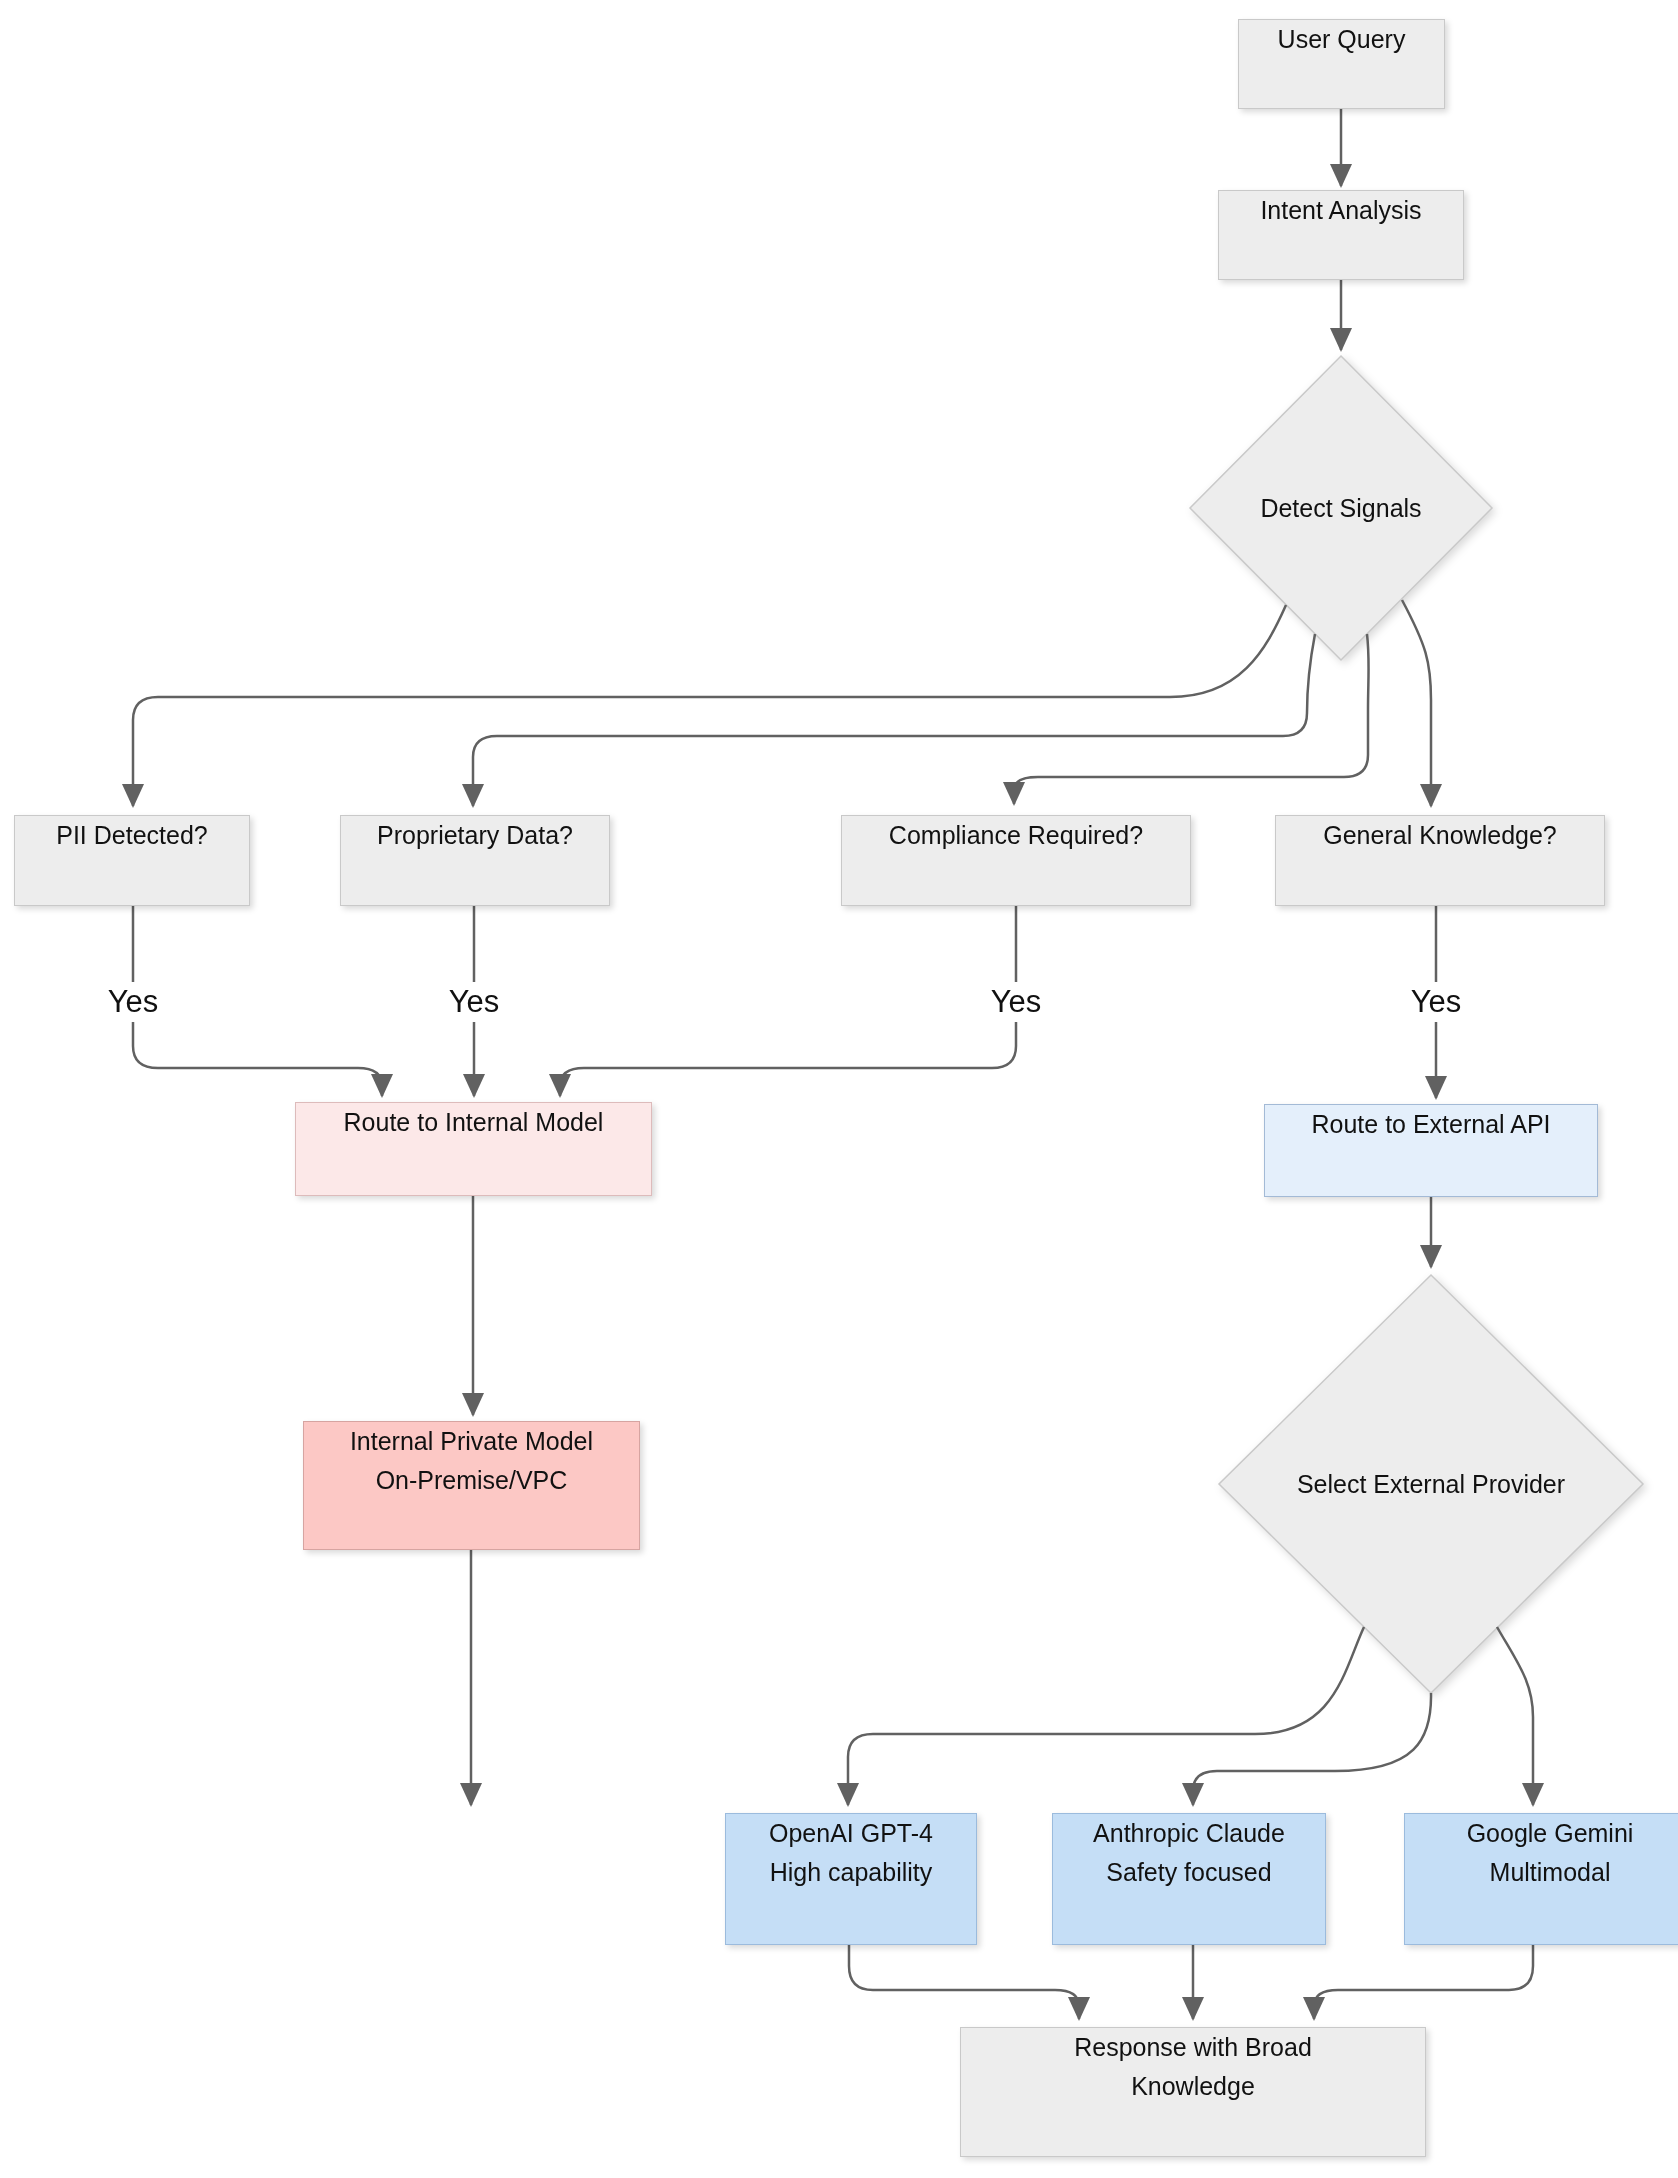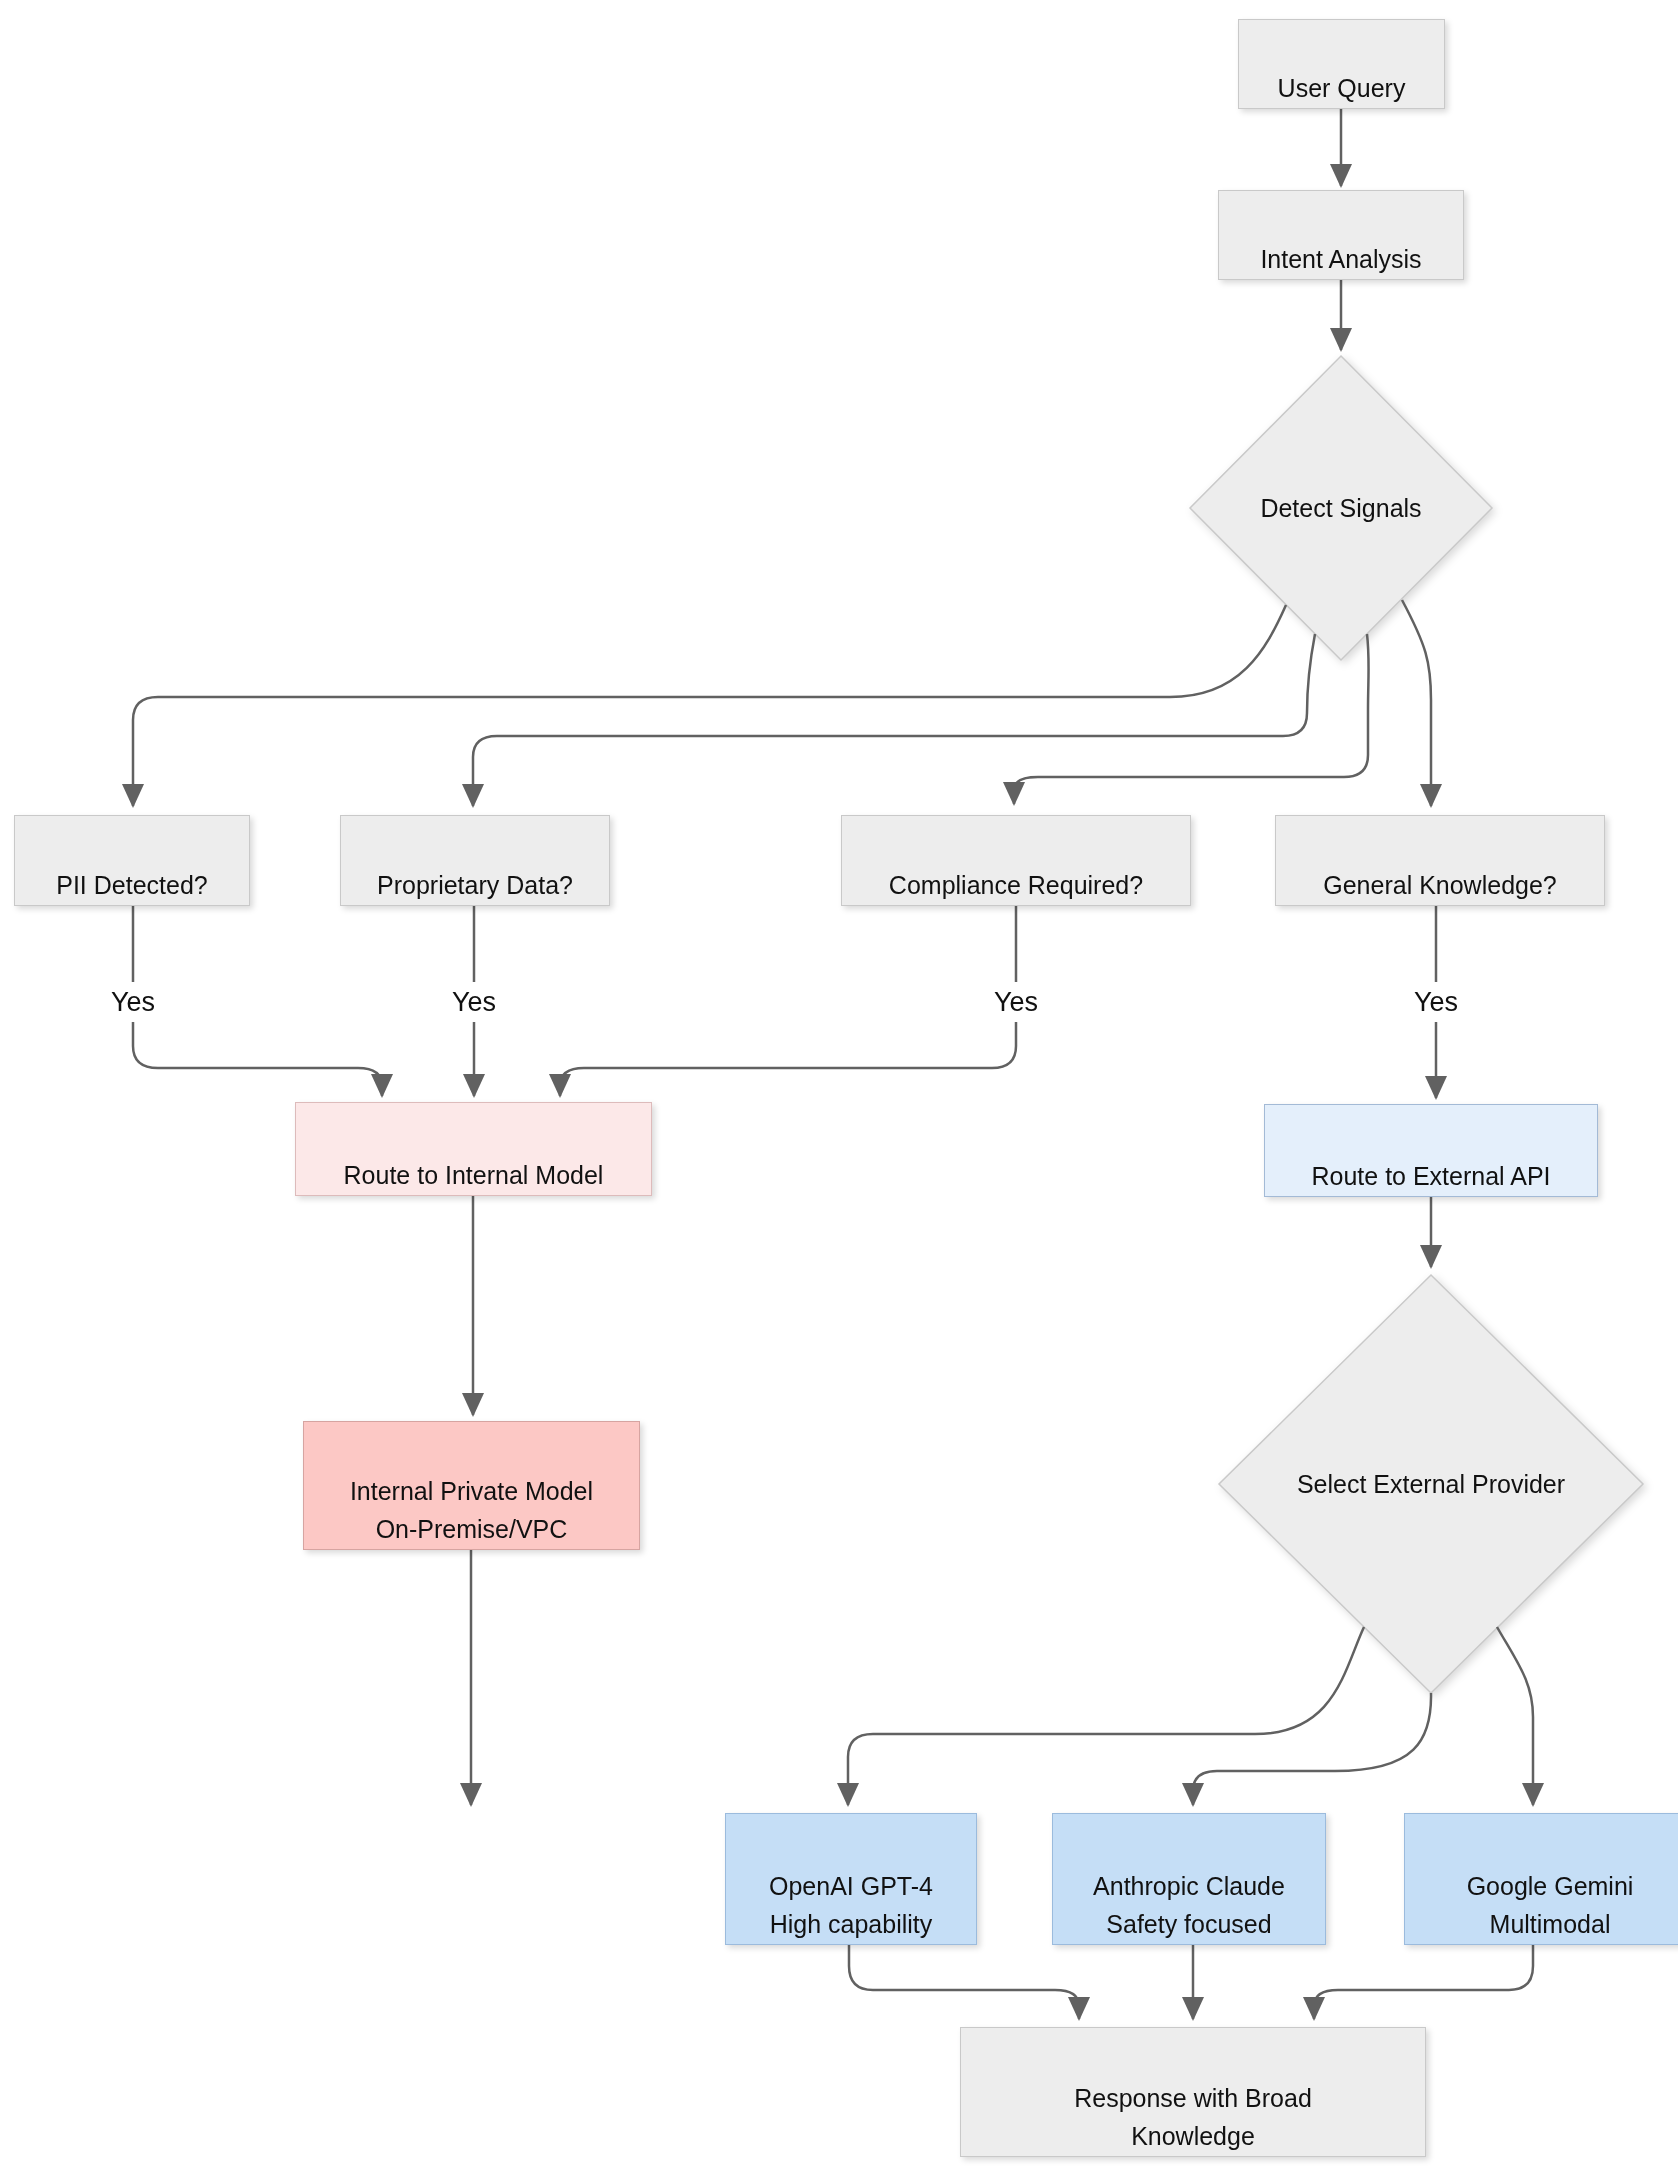--- a/index.html
+++ b/index.html
@@ -27,21 +27,21 @@
     fill: #ededed;
     stroke: #c9c9c9;
     stroke-width: 1.5px;
     filter: drop-shadow(3px 3px 4px rgba(0,0,0,0.15));
   }
   .node {
     position: absolute;
     z-index: 2;
     box-sizing: border-box;
     display: flex;
-    align-items: flex-end;
+    align-items: flex-start;
     justify-content: center;
     text-align: center;
     font-size: 25px;
     line-height: 1.55;
     white-space: pre-line;
     background: #ededed;
     border: 1.5px solid #c9c9c9;
     box-shadow: 3px 3px 6px rgba(0,0,0,0.15);
   }
   .diamond-label {
@@ -55,21 +55,21 @@
     background: transparent;
     border: none;
     box-shadow: none;
   }
   .edge-label {
     position: absolute;
     z-index: 3;
     display: flex;
     align-items: center;
     justify-content: center;
-    font-size: 27px;
+    font-size: 31px;
     background: #ffffff;
     width: 54px;
     height: 40px;
     text-align: right;
   }
   .internal-light { background: #fce8e8; border-color: #ddbbbb; }
   .internal-strong { background: #fcc8c5; border-color: #d6a4a1; }
   .external-light { background: #e4effb; border-color: #a3bad6; }
   .external-strong { background: #c5def6; border-color: #9bbbdd; }
 

